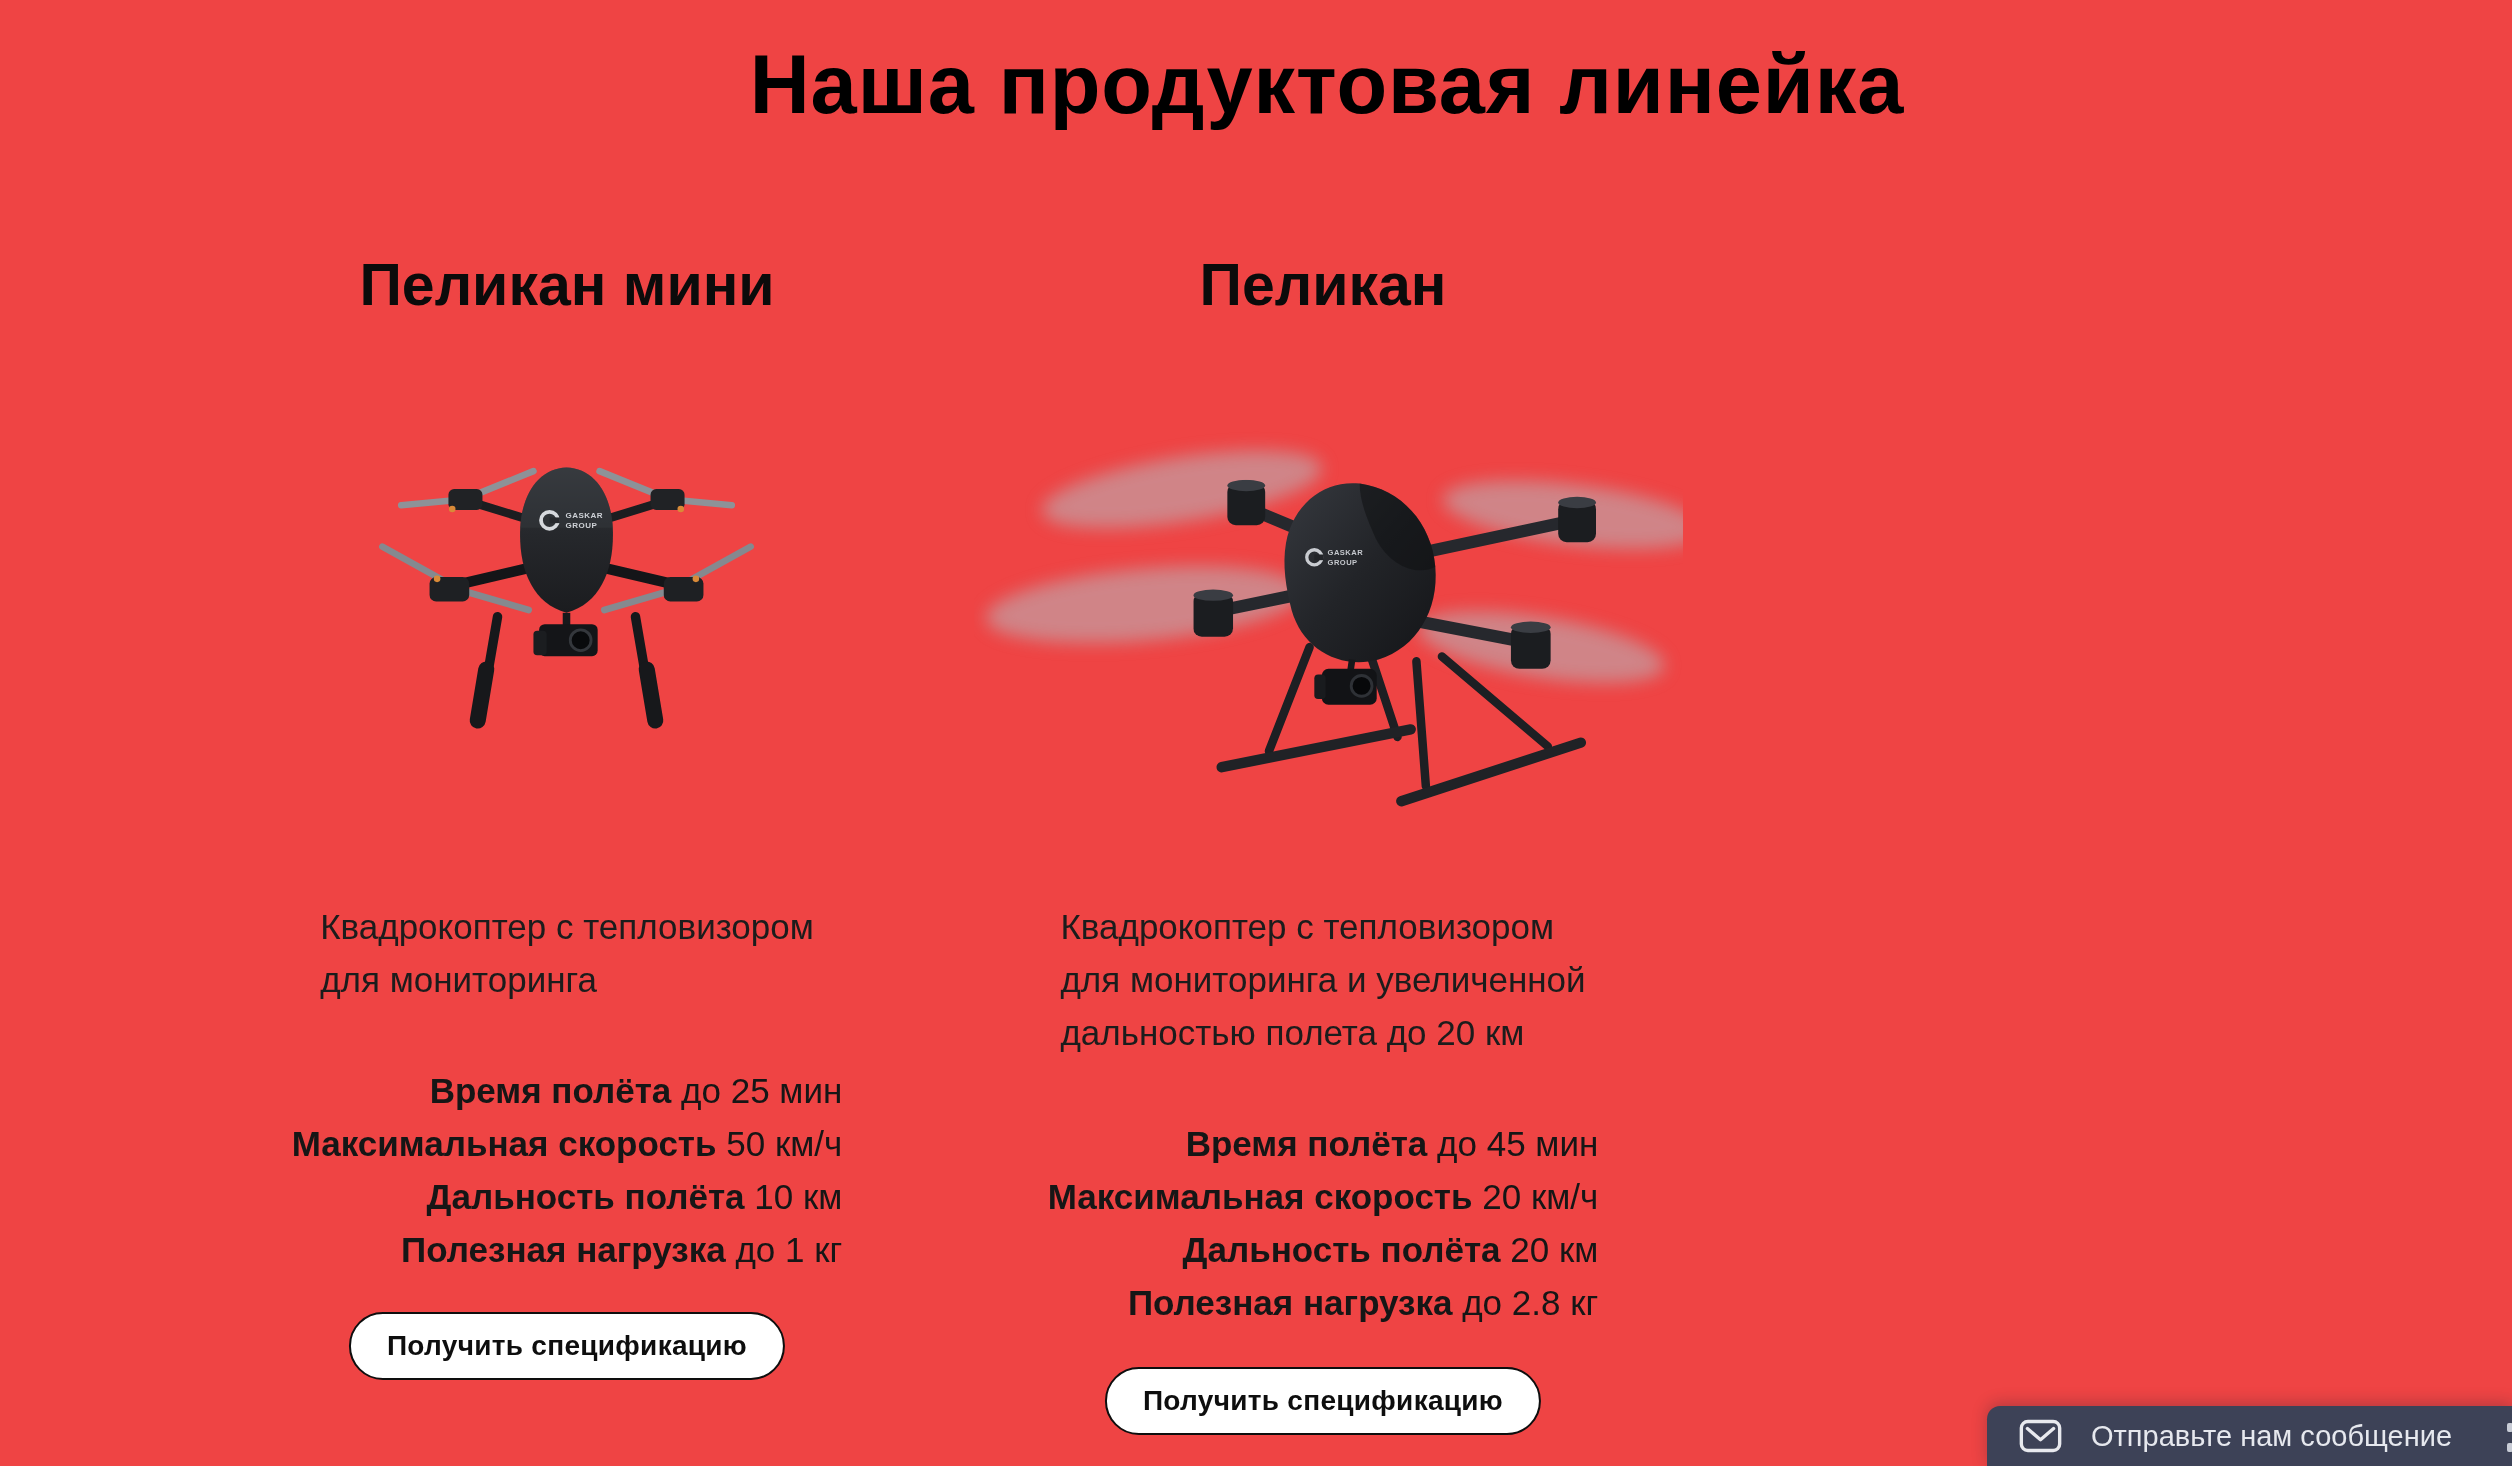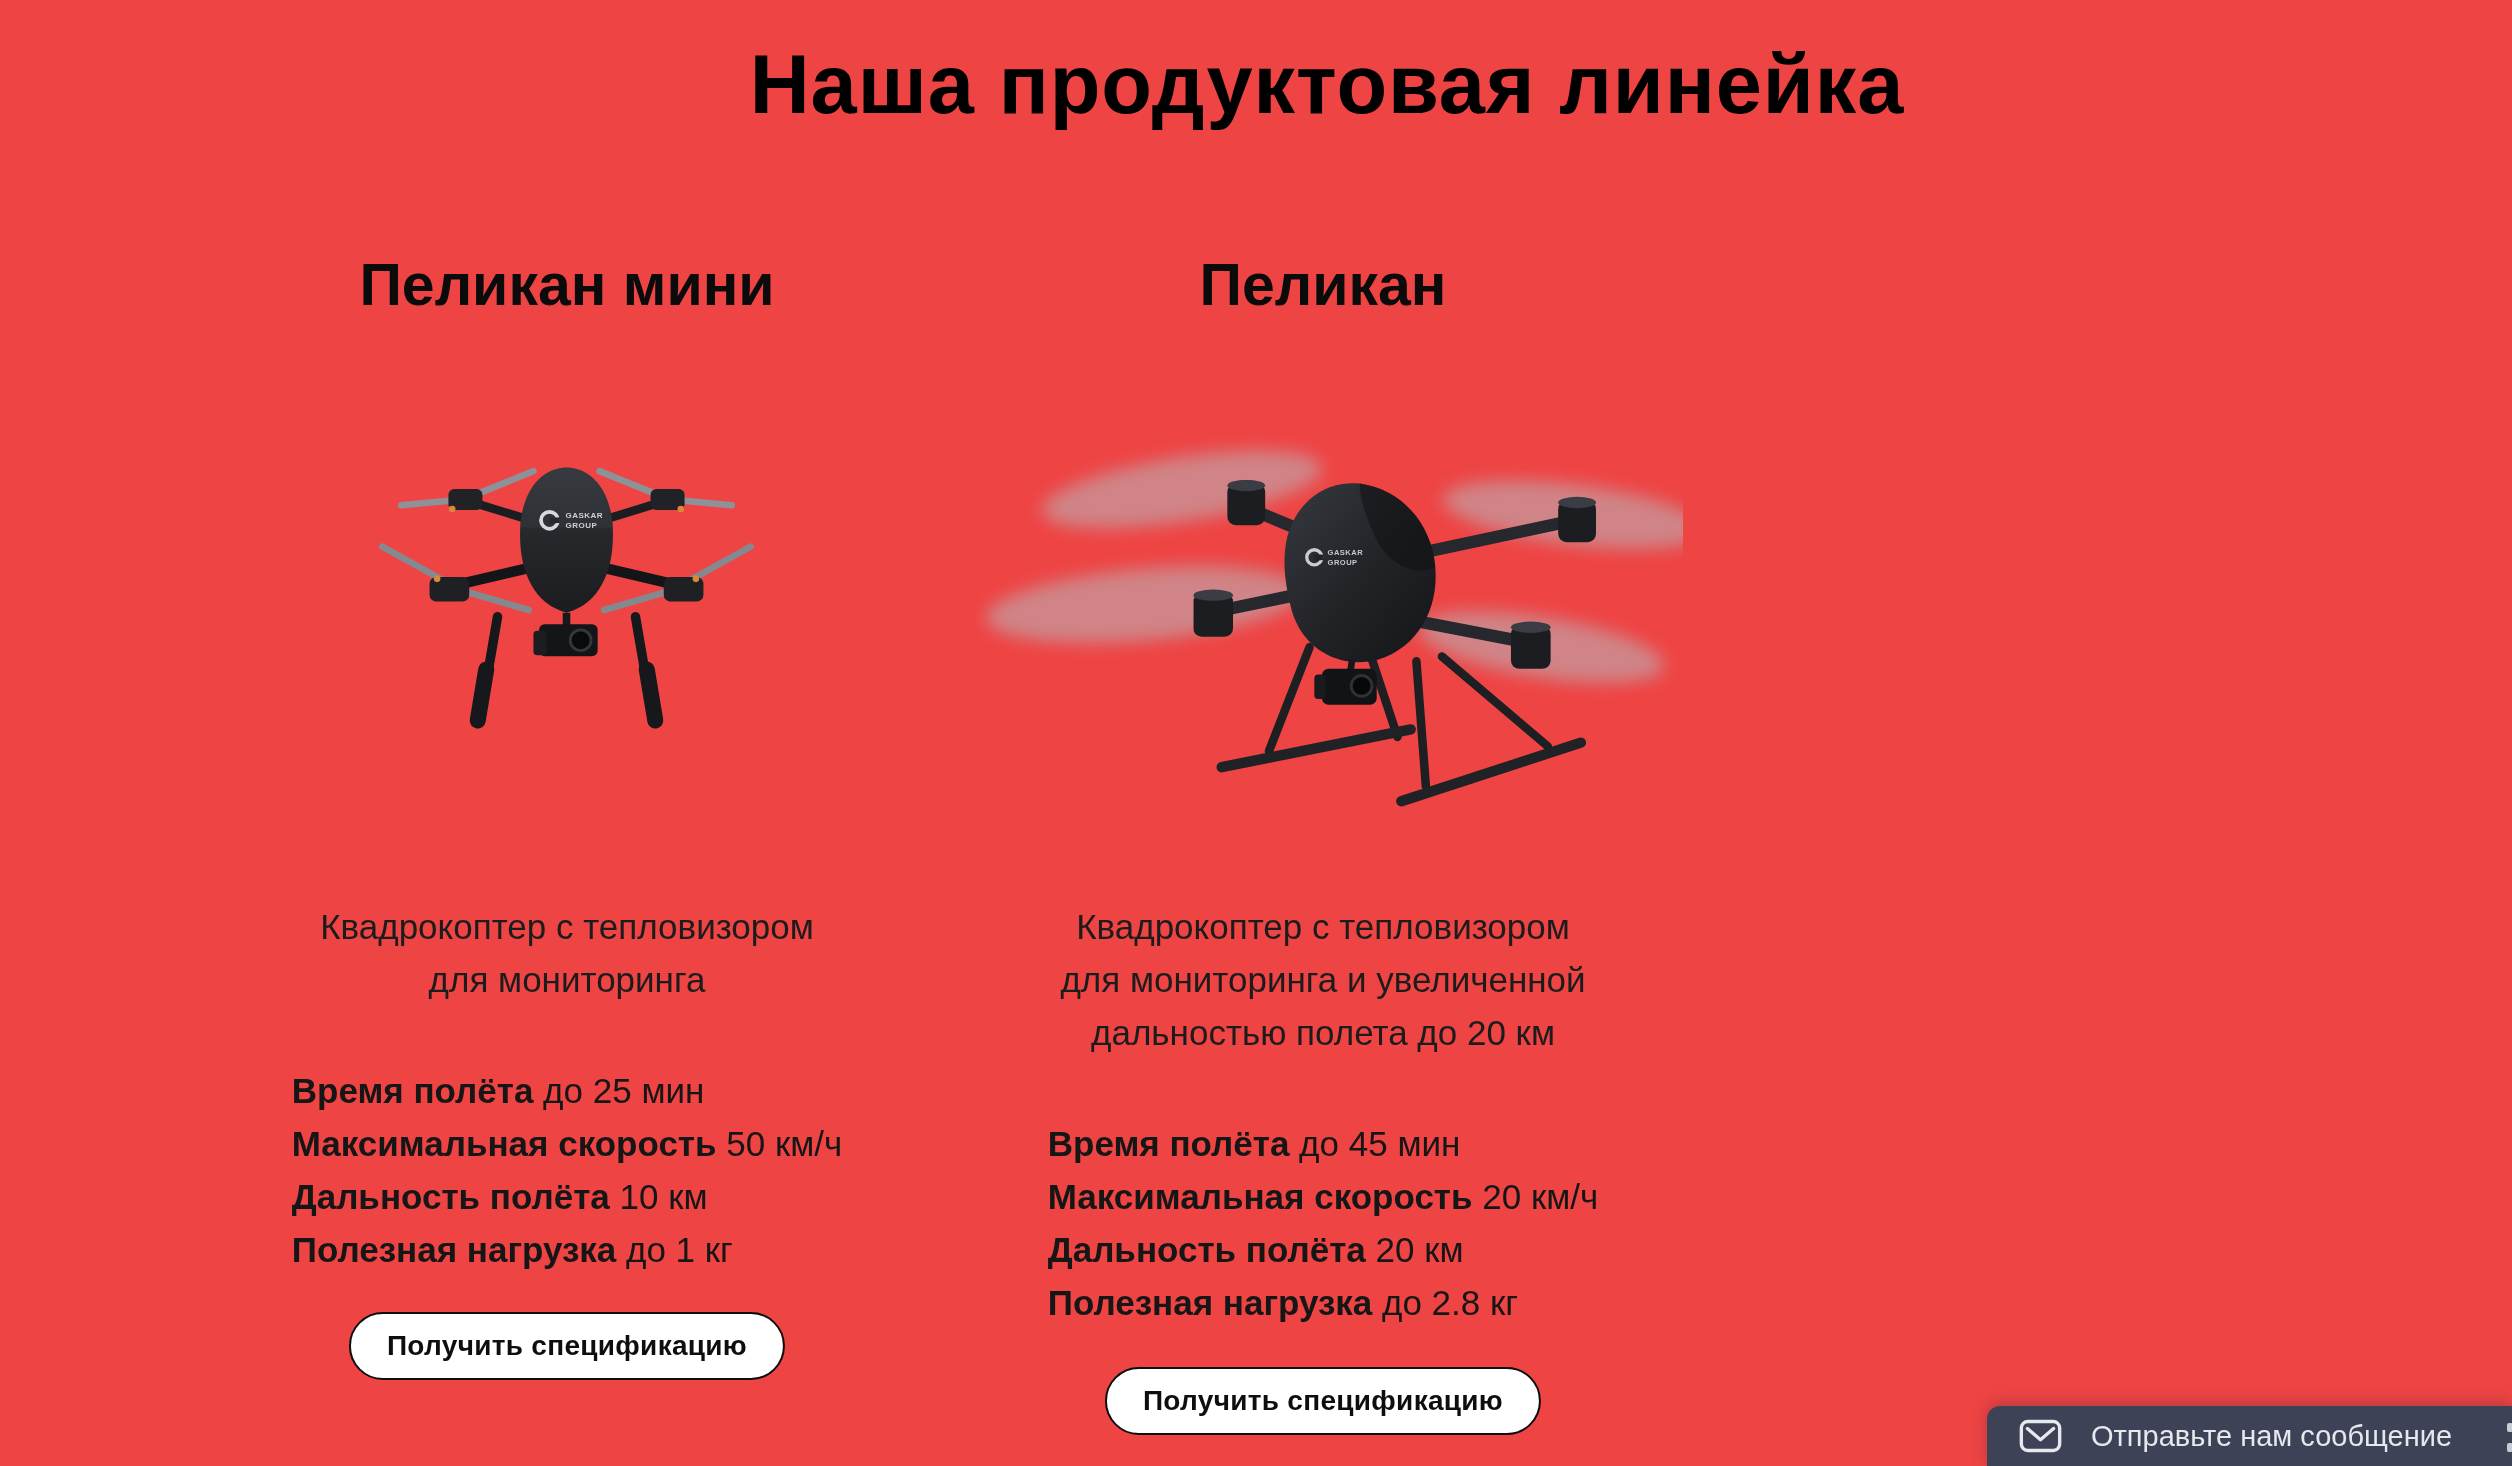--- a/index.html
+++ b/index.html
@@ -6,23 +6,23 @@
   .page{position:relative;width:2512px;height:1467px;background:#ef4444;overflow:hidden;
         font-family:"Liberation Sans",sans-serif;color:#111;}
   .main-title{position:absolute;left:1327px;top:-19px;transform:translateX(-50%);
         font-size:83px;font-weight:800;letter-spacing:0.9px;white-space:nowrap;color:#000;}
   .product-title{position:absolute;top:251px;transform:translateX(-50%);
         font-size:59px;font-weight:800;white-space:nowrap;color:#0b0b0b;}
   .center-1{left:567px;} .center-2{left:1323px;}
   .product-image{position:absolute;}
   .img-1{left:354px;top:437px;width:425px;height:312px;}
   .img-2{left:974px;top:425px;width:709px;height:397px;}
-  .desc{position:absolute;top:900px;transform:translateX(-50%);text-align:center;
+  .desc{position:absolute;top:900px;transform:translateX(-50%);text-align:left;
         font-size:35px;line-height:53px;color:#1c1c1c;white-space:nowrap;}
-  .specs{position:absolute;transform:translateX(-50%);text-align:left;
+  .specs{position:absolute;transform:translateX(-50%);text-align:right;
         font-size:35px;line-height:53px;color:#161616;white-space:nowrap;}
   .specs-1{top:1064px;} .specs-2{top:1117px;}
   .spec-label{font-weight:800;}
   .spec-btn{position:absolute;transform:translateX(-50%);height:68px;box-sizing:border-box;
         display:flex;align-items:center;padding:8px 36px;background:#ffffff;
         border:2.8px solid #0e0e0e;border-radius:38px;font-size:28px;font-weight:700;
         letter-spacing:0.3px;color:#0e0e0e;cursor:pointer;white-space:nowrap;
         font-family:"Liberation Sans",sans-serif;}
   .btn-1{top:1312px;} .btn-2{top:1367px;}
   .chat-widget{position:absolute;left:1987px;top:1406px;width:526px;height:60px;

